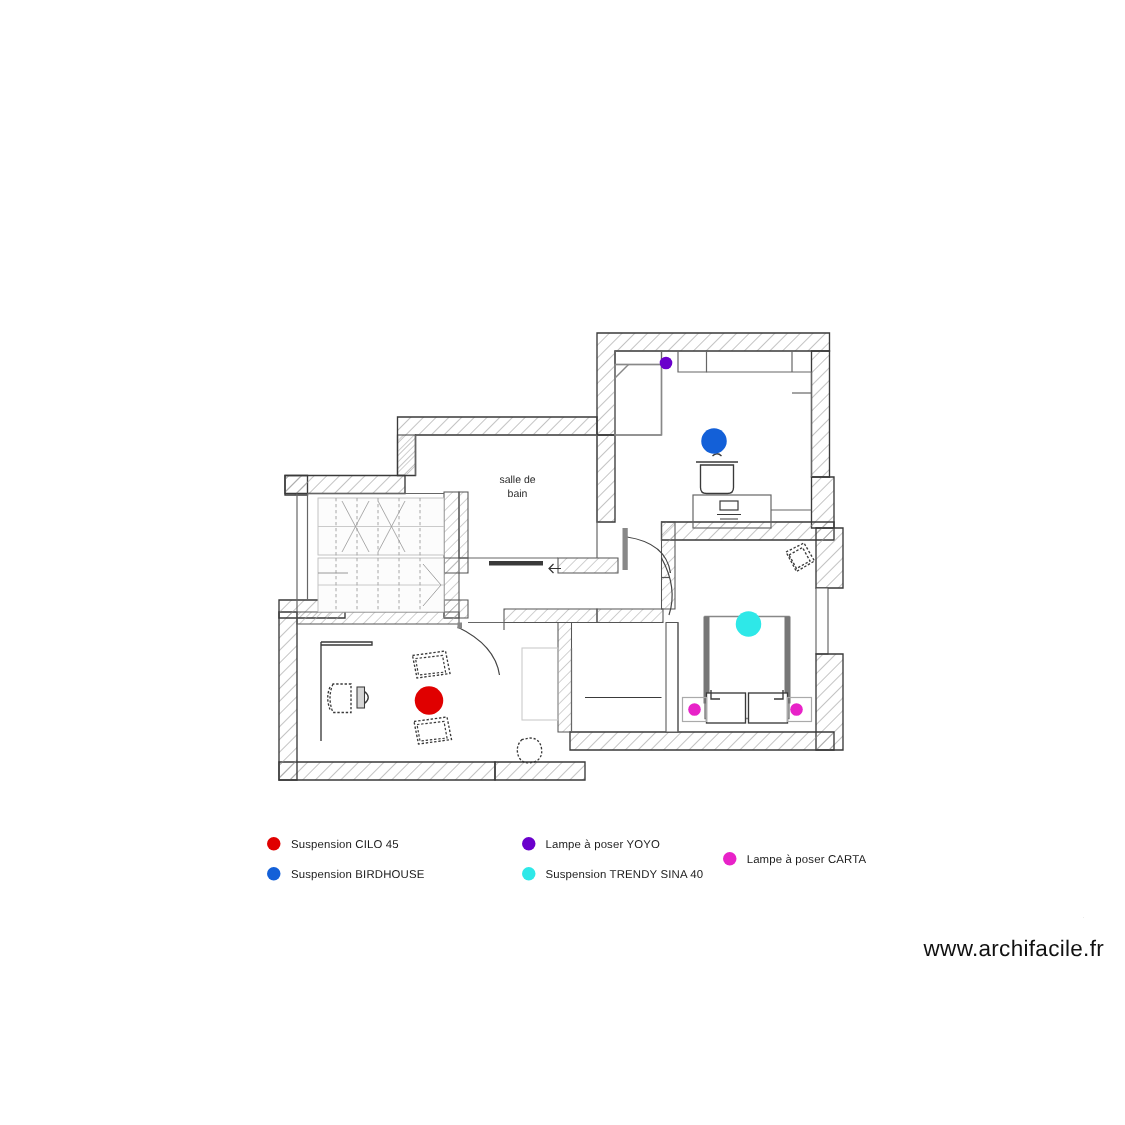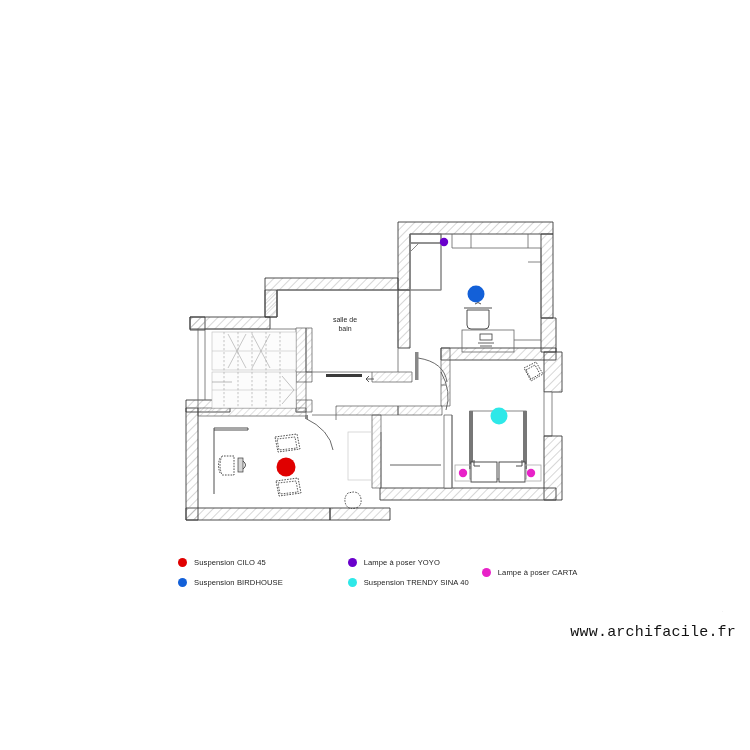--- a/index.html
+++ b/index.html
@@ -52,21 +52,20 @@
     white-space: nowrap;
     letter-spacing: 0.1px;
   }
   .site-url {
     position: absolute;
     right: 14px;
     top: 624px;
     font-size: 15px;
     color: #111111;
     letter-spacing: 0.2px;
-    font-family: Liberation Mono, monospace;
   }
   .micro-note {
     position: absolute;
     right: 27px;
     top: 609px;
     font-size: 3.4px;
     color: #b9b9b9;
     letter-spacing: 0.2px;
     white-space: nowrap;
   }

